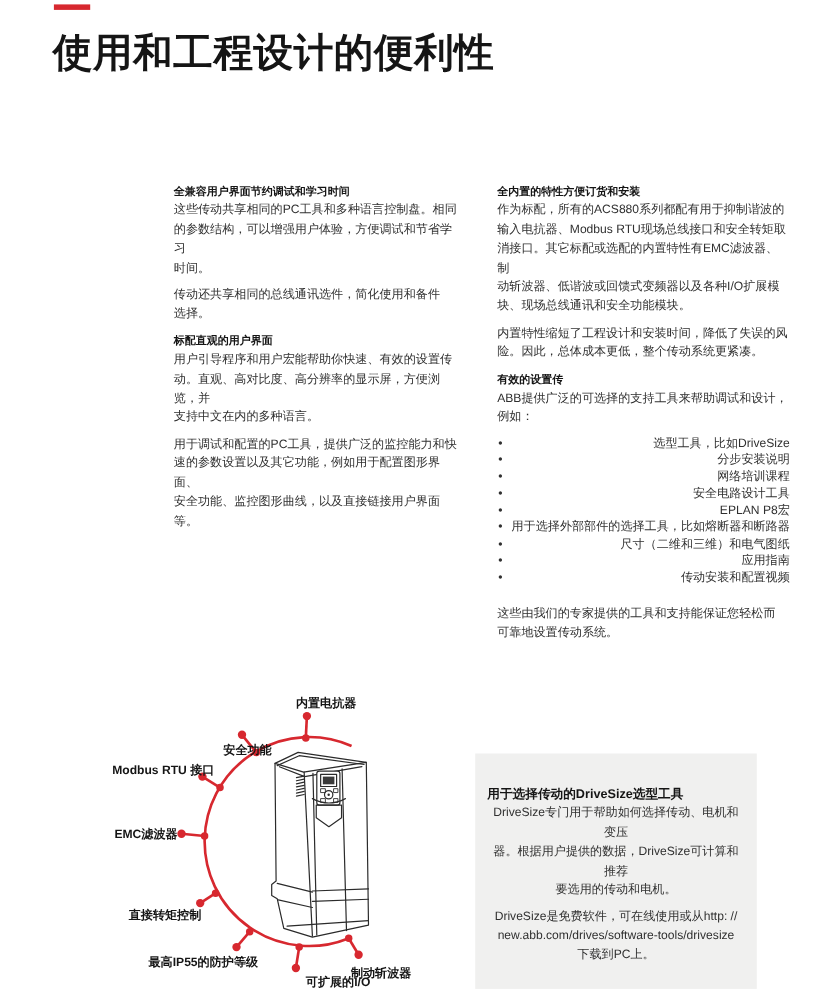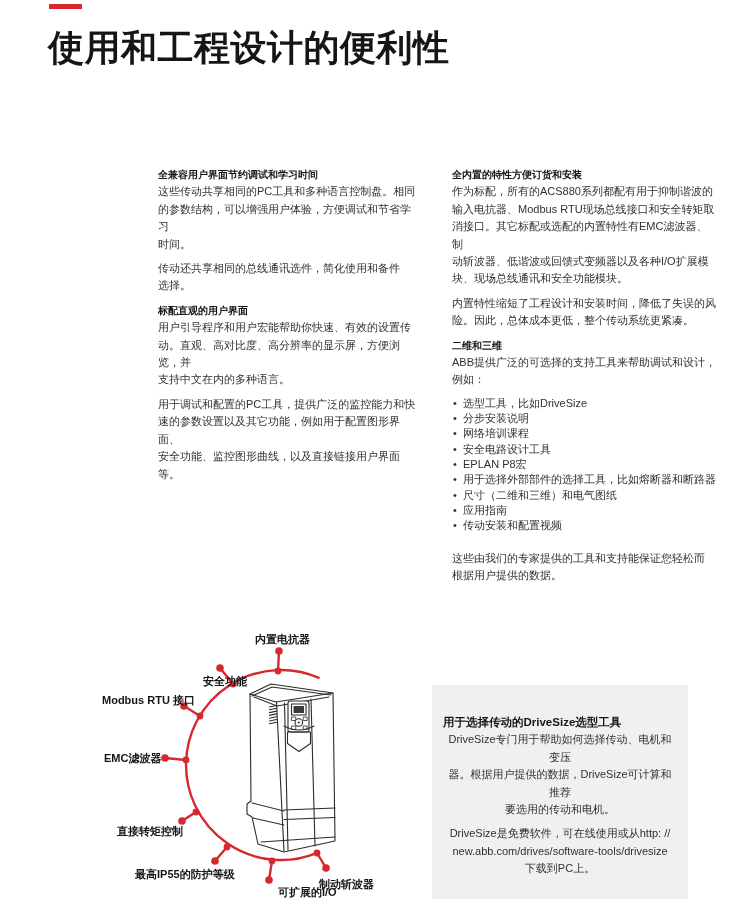--- a/index.html
+++ b/index.html
@@ -19,26 +19,26 @@
   .page-title{
     position:absolute;left:48px;top:24px;width:650px;
     font-size:36px;font-weight:700;color:var(--heading);letter-spacing:.5px;
   }
   .col{position:absolute;top:166px;font-size:11px;line-height:17.4px;}
   .col-left{left:158px;width:262px;}
   .col-right{left:452px;width:266px;}
   .col h3{font-size:10px;font-weight:700;color:var(--heading);line-height:17.4px;}
   .col p{white-space:pre-line;margin:0 0 7px 0;}
   .col ul{list-style:none;margin:0 0 16px 0;}
-  .col li{position:relative;padding-left:11px;line-height:15.3px;}
+  .col li{position:relative;padding-left:11px;line-height:15.3px;text-align:right;}
   .col li::before{content:"•";position:absolute;left:1px;top:0;color:var(--text);}
   
   .diagram-svg{position:absolute;left:30px;top:615px;width:400px;height:301px;}
   .dlabel{position:absolute;font-size:11px;font-weight:700;color:var(--heading);white-space:nowrap;}
-  .dl-choke{left:255px;top:632px;}
+  .dl-choke{left:269px;top:632px;}
   .dl-safety{left:187px;top:674px;margin-left:16px;}
   .dl-modbus{left:102px;top:693px;}
   .dl-emc{left:104px;top:751px;}
   .dl-dtc{left:117px;top:824px;}
   .dl-ip55{left:135px;top:867px;}
   .dl-io{left:242px;top:885px;margin-left:36px;}
   .dl-chopper{left:319px;top:877px;}
   
   .info-box{
     position:absolute;left:432px;top:685px;width:256px;height:214px;
@@ -71,36 +71,36 @@
 
 <div class="col col-right">
   <h3>全内置的特性方便订货和安装</h3>
   <p>作为标配，所有的ACS880系列都配有用于抑制谐波的
 输入电抗器、Modbus RTU现场总线接口和安全转矩取
 消接口。其它标配或选配的内置特性有EMC滤波器、制
 动斩波器、低谐波或回馈式变频器以及各种I/O扩展模
 块、现场总线通讯和安全功能模块。</p>
   <p>内置特性缩短了工程设计和安装时间，降低了失误的风
 险。因此，总体成本更低，整个传动系统更紧凑。</p>
-  <h3>二维和三维</h3>
+  <h3>有效的设置传</h3>
   <p>ABB提供广泛的可选择的支持工具来帮助调试和设计，
 例如：</p>
   <ul>
     <li>选型工具，比如DriveSize</li>
     <li>分步安装说明</li>
     <li>网络培训课程</li>
     <li>安全电路设计工具</li>
     <li>EPLAN P8宏</li>
     <li>用于选择外部部件的选择工具，比如熔断器和断路器</li>
     <li>尺寸（二维和三维）和电气图纸</li>
     <li>应用指南</li>
     <li>传动安装和配置视频</li>
   </ul>
   <p>这些由我们的专家提供的工具和支持能保证您轻松而
-根据用户提供的数据。</p>
+可靠地设置传动系统。</p>
 </div>
 
 <svg class="diagram-svg" viewBox="30 615 400 301" aria-hidden="true">
   <g stroke="#d7282f" stroke-width="2.4" fill="none">
     <path d="M 319.6 678.2 A 95 95 0 1 0 316.6 853.1"></path>
   </g>
   <g stroke="#d7282f" stroke-width="2.4">
     <line x1="278" y1="671" x2="279" y2="651"></line>
     <line x1="233" y1="684" x2="220" y2="668"></line>
     <line x1="200" y1="716" x2="184" y2="706"></line>

